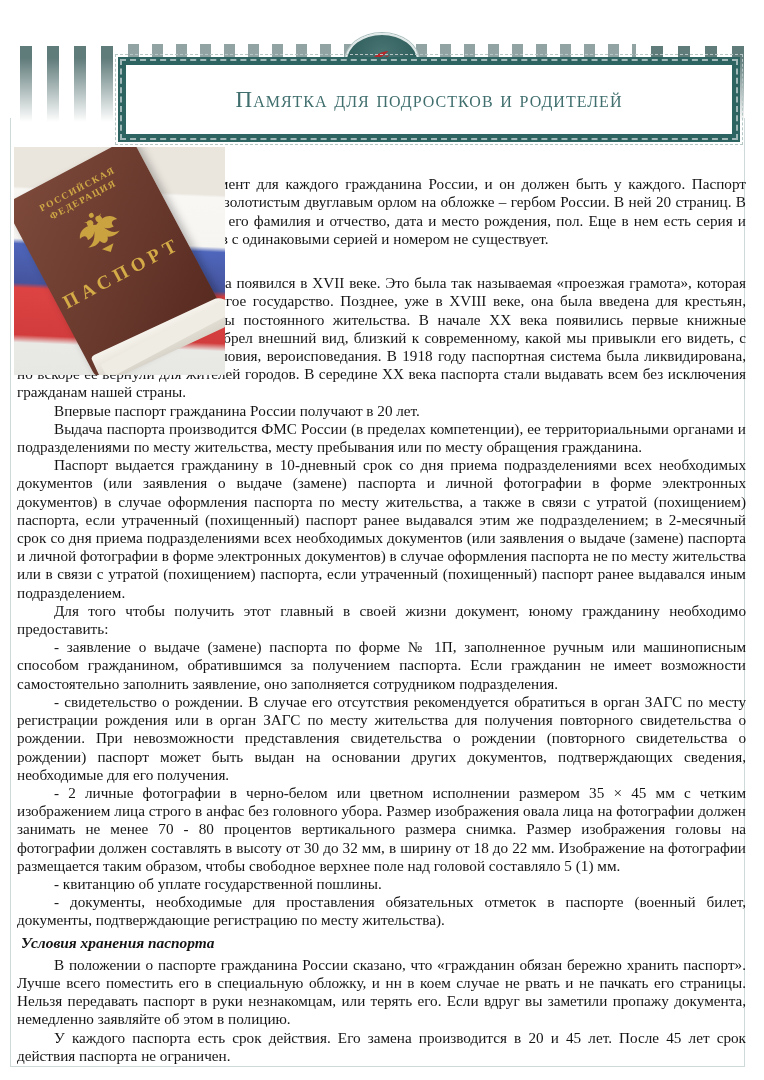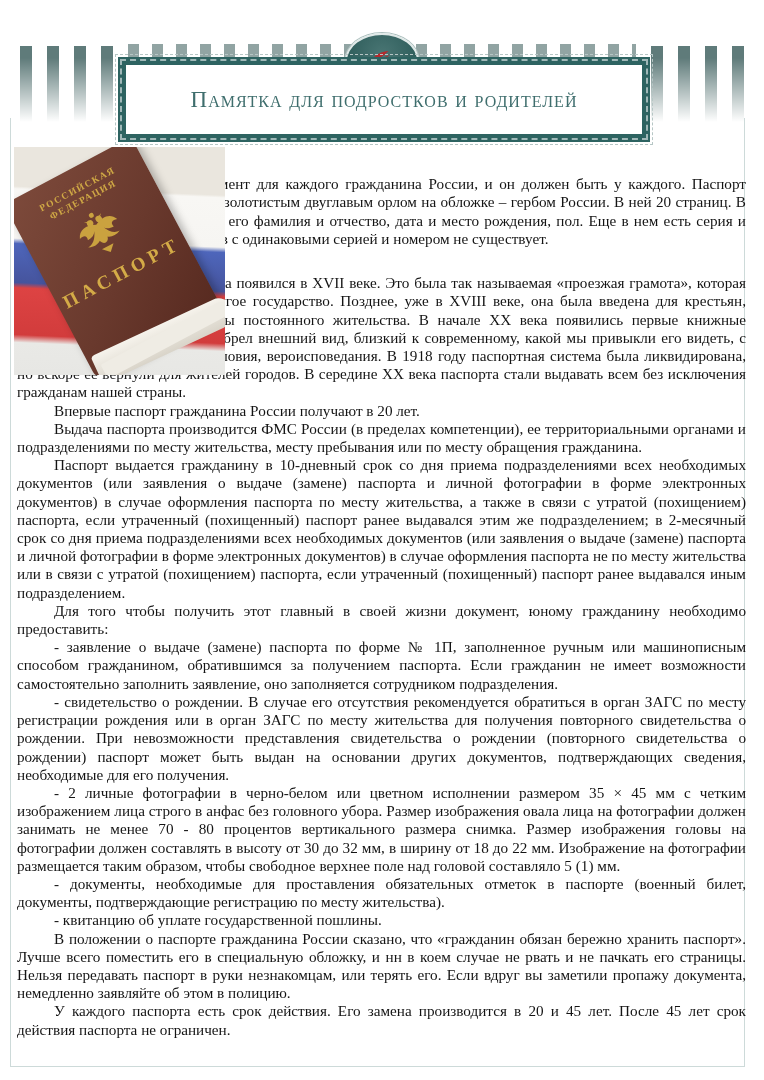--- a/index.html
+++ b/index.html
@@ -16,21 +16,21 @@
         background:repeating-linear-gradient(90deg,#5f7b7a 0 12px,rgba(0,0,0,0) 12px 27px);}
   .bars .fade{position:absolute;inset:0;background:linear-gradient(rgba(255,255,255,0) 15%,#fff 95%);}
   .bars-left{left:20px;}
   .bars-right{left:651px;}
   .teeth{position:absolute;left:128px;top:44px;width:508px;height:15px;z-index:1;
          background:repeating-linear-gradient(90deg,#91a4a3 0 11px,rgba(0,0,0,0) 11px 24px);}
   .crest{position:absolute;left:345px;top:33px;width:70px;height:52px;border-radius:50%;
          background:radial-gradient(circle at 50% 38%,#4a7674,#2f5e5c 75%);
          border:2px solid #e0e9e8;box-shadow:0 0 0 1px #adc0bf;z-index:2;
          display:flex;align-items:center;justify-content:center;}
-  .title-box{position:absolute;left:118px;top:57px;width:532px;height:85px;box-sizing:border-box;
+  .title-box{position:absolute;left:118px;top:57px;width:622px;height:85px;box-sizing:border-box;
              background:#fff;border:8px solid #2d6361;z-index:3;
              display:flex;flex-direction:column;justify-content:center;align-items:center;row-gap:3px;}
   .title-box::before{content:'';position:absolute;inset:-6px;border:2px dashed rgba(255,255,255,.55);pointer-events:none;}
   .title-box::after{content:'';position:absolute;inset:-11px;border:1px dashed #b6c6c5;pointer-events:none;}
   .title-line{font-variant:small-caps;color:#3f6e6d;font-size:23px;line-height:26px;letter-spacing:1px;white-space:nowrap;}
 
   
   .doc{position:absolute;left:17px;top:149px;width:729px;z-index:1;
        font-size:15.2px;line-height:18.2px;text-align:justify;color:#141414;}
   .doc h3{font-size:15.4px;font-weight:bold;font-style:italic;text-align:left;
@@ -97,23 +97,24 @@
     <p>Первый прообраз паспорта появился в XVII веке. Это была так называемая «проезжая грамота», которая требовалась для поездки в другое государство. Позднее, уже в XVIII веке, она была введена для крестьян, временно покидающих пределы постоянного жительства. В начале XX века появились первые книжные паспорта. Вскоре паспорт приобрел внешний вид, близкий к современному, какой мы привыкли его видеть, с указанием происхождения, сословия, вероисповедания. В 1918 году паспортная система была ликвидирована, но вскоре ее вернули для жителей городов. В середине XX века паспорта стали выдавать всем без исключения гражданам нашей страны.</p>
 
     <p>Впервые паспорт гражданина России получают в 20 лет.</p>
     <p>Выдача паспорта производится ФМС России (в пределах компетенции), ее территориальными органами и подразделениями по месту жительства, месту пребывания или по месту обращения гражданина.</p>
     <p>Паспорт выдается гражданину в 10-дневный срок со дня приема подразделениями всех необходимых документов (или заявления о выдаче (замене) паспорта и личной фотографии в форме электронных документов) в случае оформления паспорта по месту жительства, а также в связи с утратой (похищением) паспорта, если утраченный (похищенный) паспорт ранее выдавался этим же подразделением; в 2-месячный срок со дня приема подразделениями всех необходимых документов (или заявления о выдаче (замене) паспорта и личной фотографии в форме электронных документов) в случае оформления паспорта не по месту жительства или в связи с утратой (похищением) паспорта, если утраченный (похищенный) паспорт ранее выдавался иным подразделением.</p>
 
     <p>Для того чтобы получить этот главный в своей жизни документ, юному гражданину необходимо предоставить:</p>
     <p>- заявление о выдаче (замене) паспорта по форме № 1П, заполненное ручным или машинописным способом гражданином, обратившимся за получением паспорта. Если гражданин не имеет возможности самостоятельно заполнить заявление, оно заполняется сотрудником подразделения.</p>
     <p>- свидетельство о рождении. В случае его отсутствия рекомендуется обратиться в орган ЗАГС по месту регистрации рождения или в орган ЗАГС по месту жительства для получения повторного свидетельства о рождении. При невозможности представления свидетельства о рождении (повторного свидетельства о рождении) паспорт может быть выдан на основании других документов, подтверждающих сведения, необходимые для его получения.</p>
     <p>- 2 личные фотографии в черно-белом или цветном исполнении размером 35 × 45 мм с четким изображением лица строго в анфас без головного убора. Размер изображения овала лица на фотографии должен занимать не менее 70 - 80 процентов вертикального размера снимка. Размер изображения головы на фотографии должен составлять в высоту от 30 до 32 мм, в ширину от 18 до 22 мм. Изображение на фотографии размещается таким образом, чтобы свободное верхнее поле над головой составляло 5 (1) мм.</p>
+    <p>- квитанцию об уплате государственной пошлины.</p>
     <p>- документы, необходимые для проставления обязательных отметок в паспорте (военный билет, документы, подтверждающие регистрацию по месту жительства).</p>
-    <p>- квитанцию об уплате государственной пошлины.</p>
 
+    <h3>Условия хранения паспорта</h3>
     <p>В положении о паспорте гражданина России сказано, что «гражданин обязан бережно хранить паспорт». Лучше всего поместить его в специальную обложку, и нн в коем случае не рвать и не пачкать его страницы. Нельзя передавать паспорт в руки незнакомцам, или терять его. Если вдруг вы заметили пропажу документа, немедленно заявляйте об этом в полицию.</p>
 
     <p>У каждого паспорта есть срок действия. Его замена производится в 20 и 45 лет. После 45 лет срок действия паспорта не ограничен.</p>
   </main>
 
   <div class="photo">
     <div class="flag"></div>
     <div class="pass">
       <div class="pass-top">РОССИЙСКАЯ</div>
       <div class="pass-top" style="margin-top:1px;">ФЕДЕРАЦИЯ</div>

